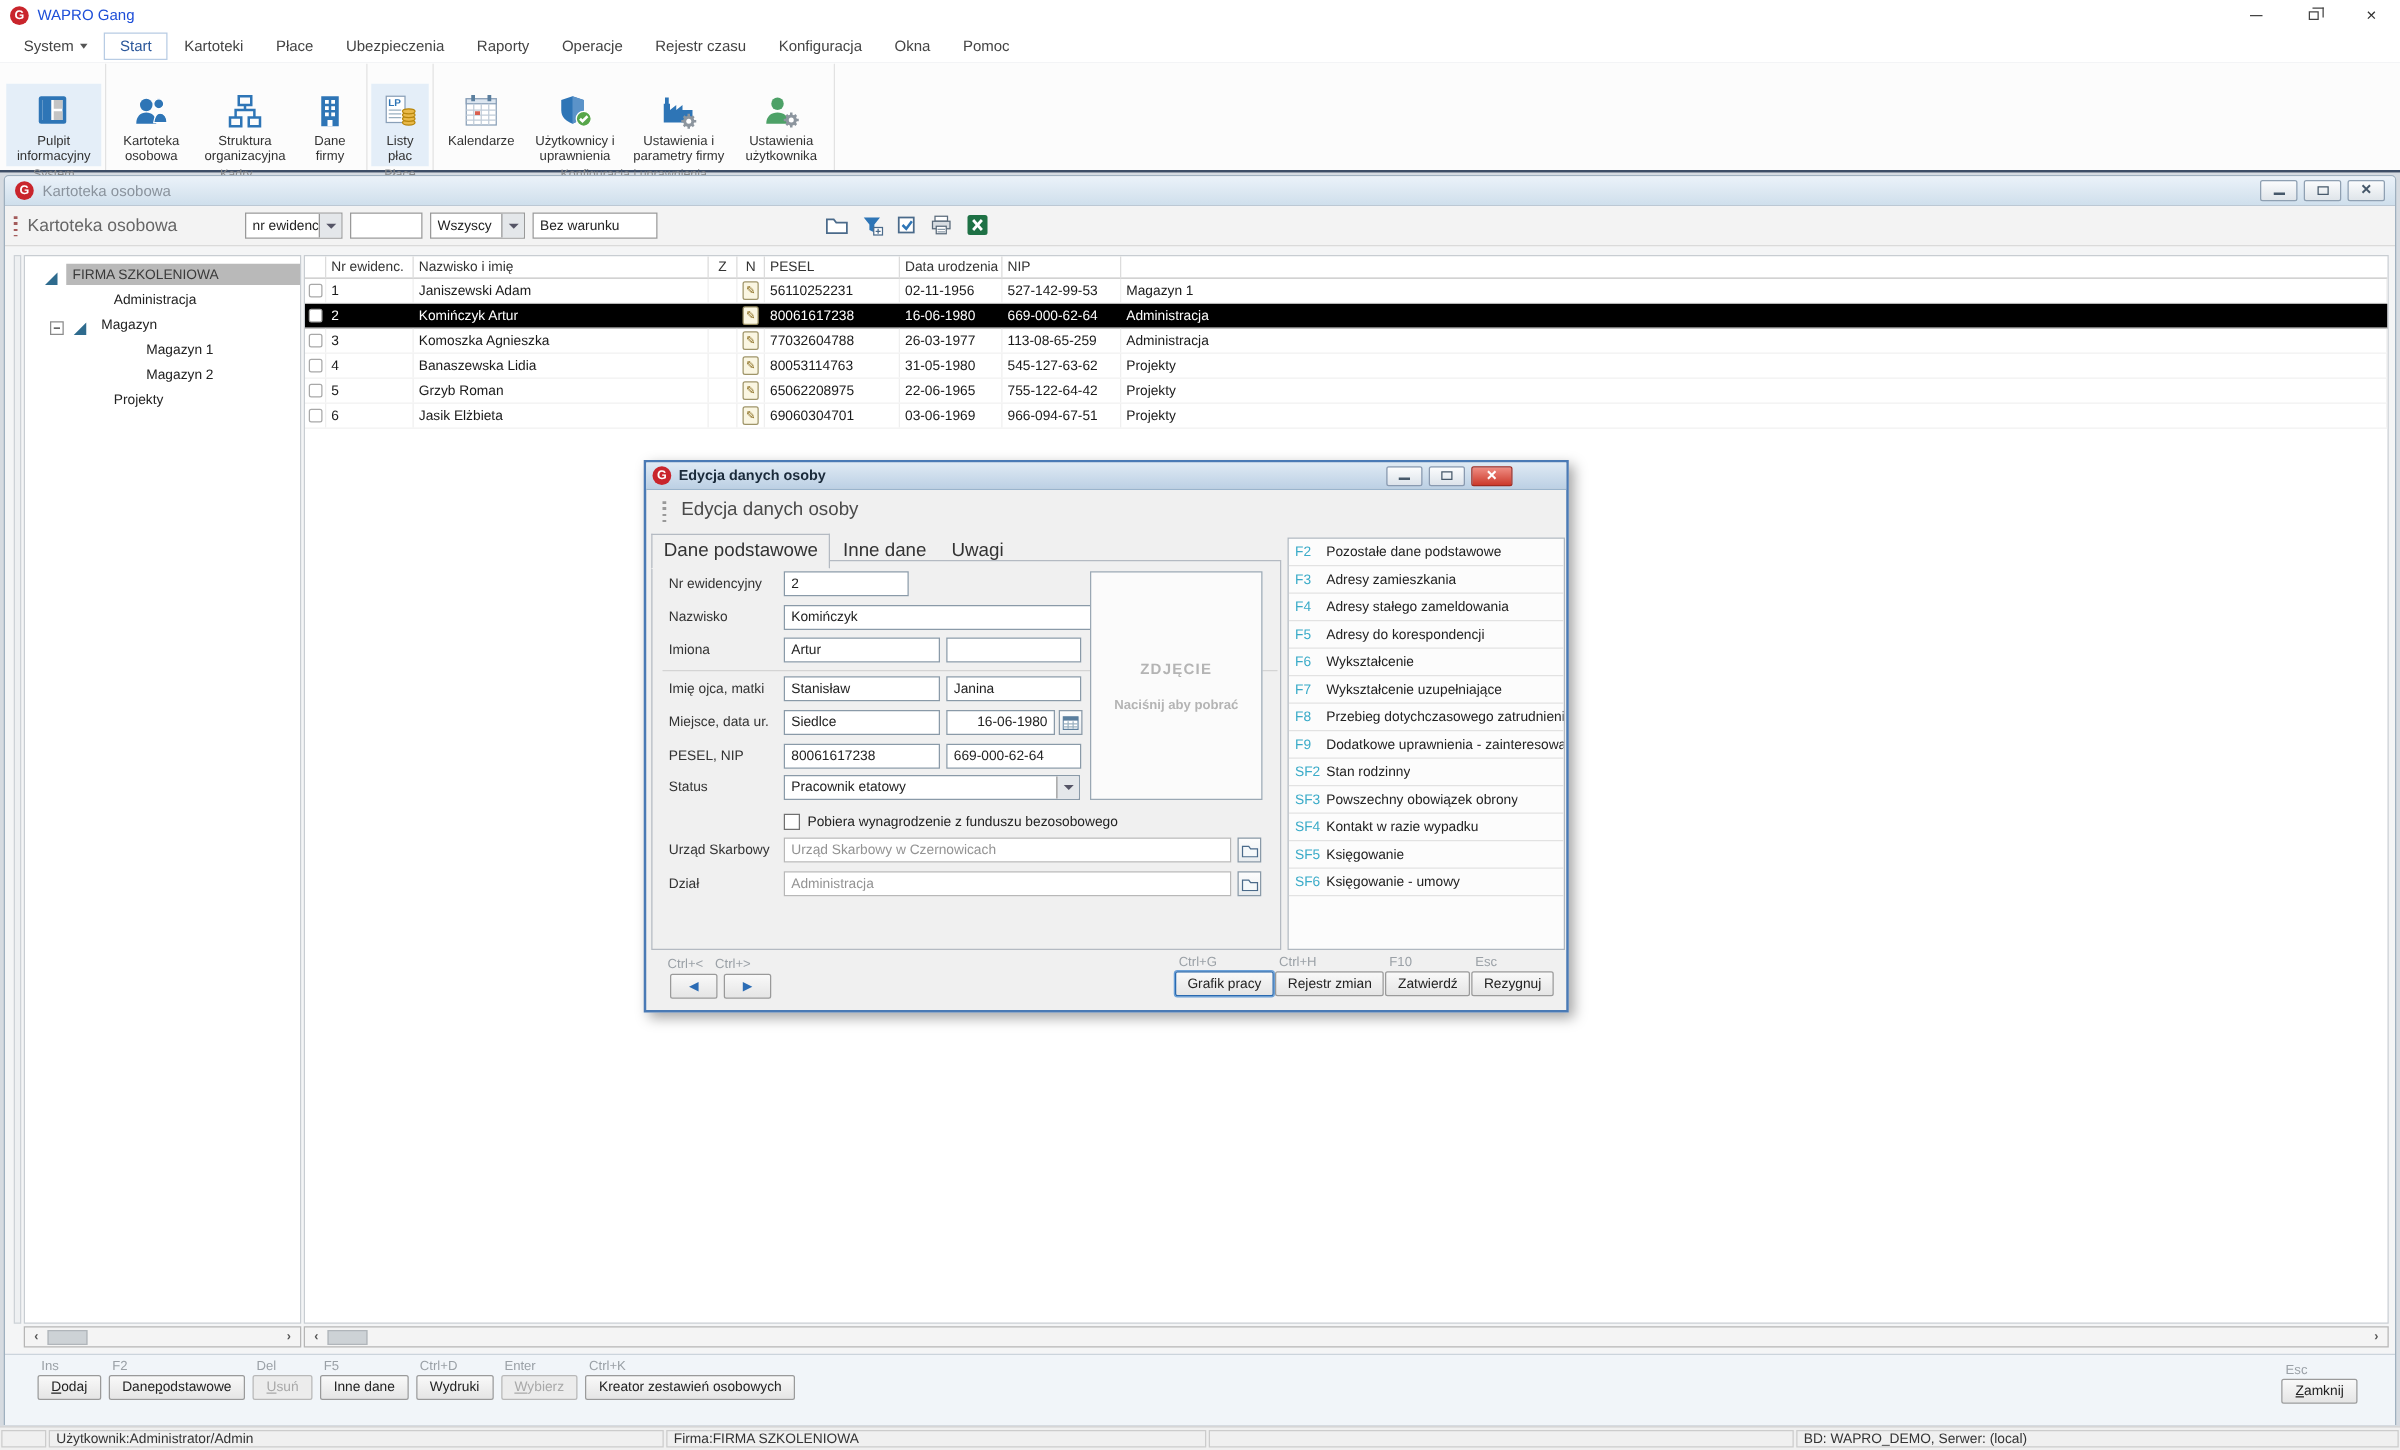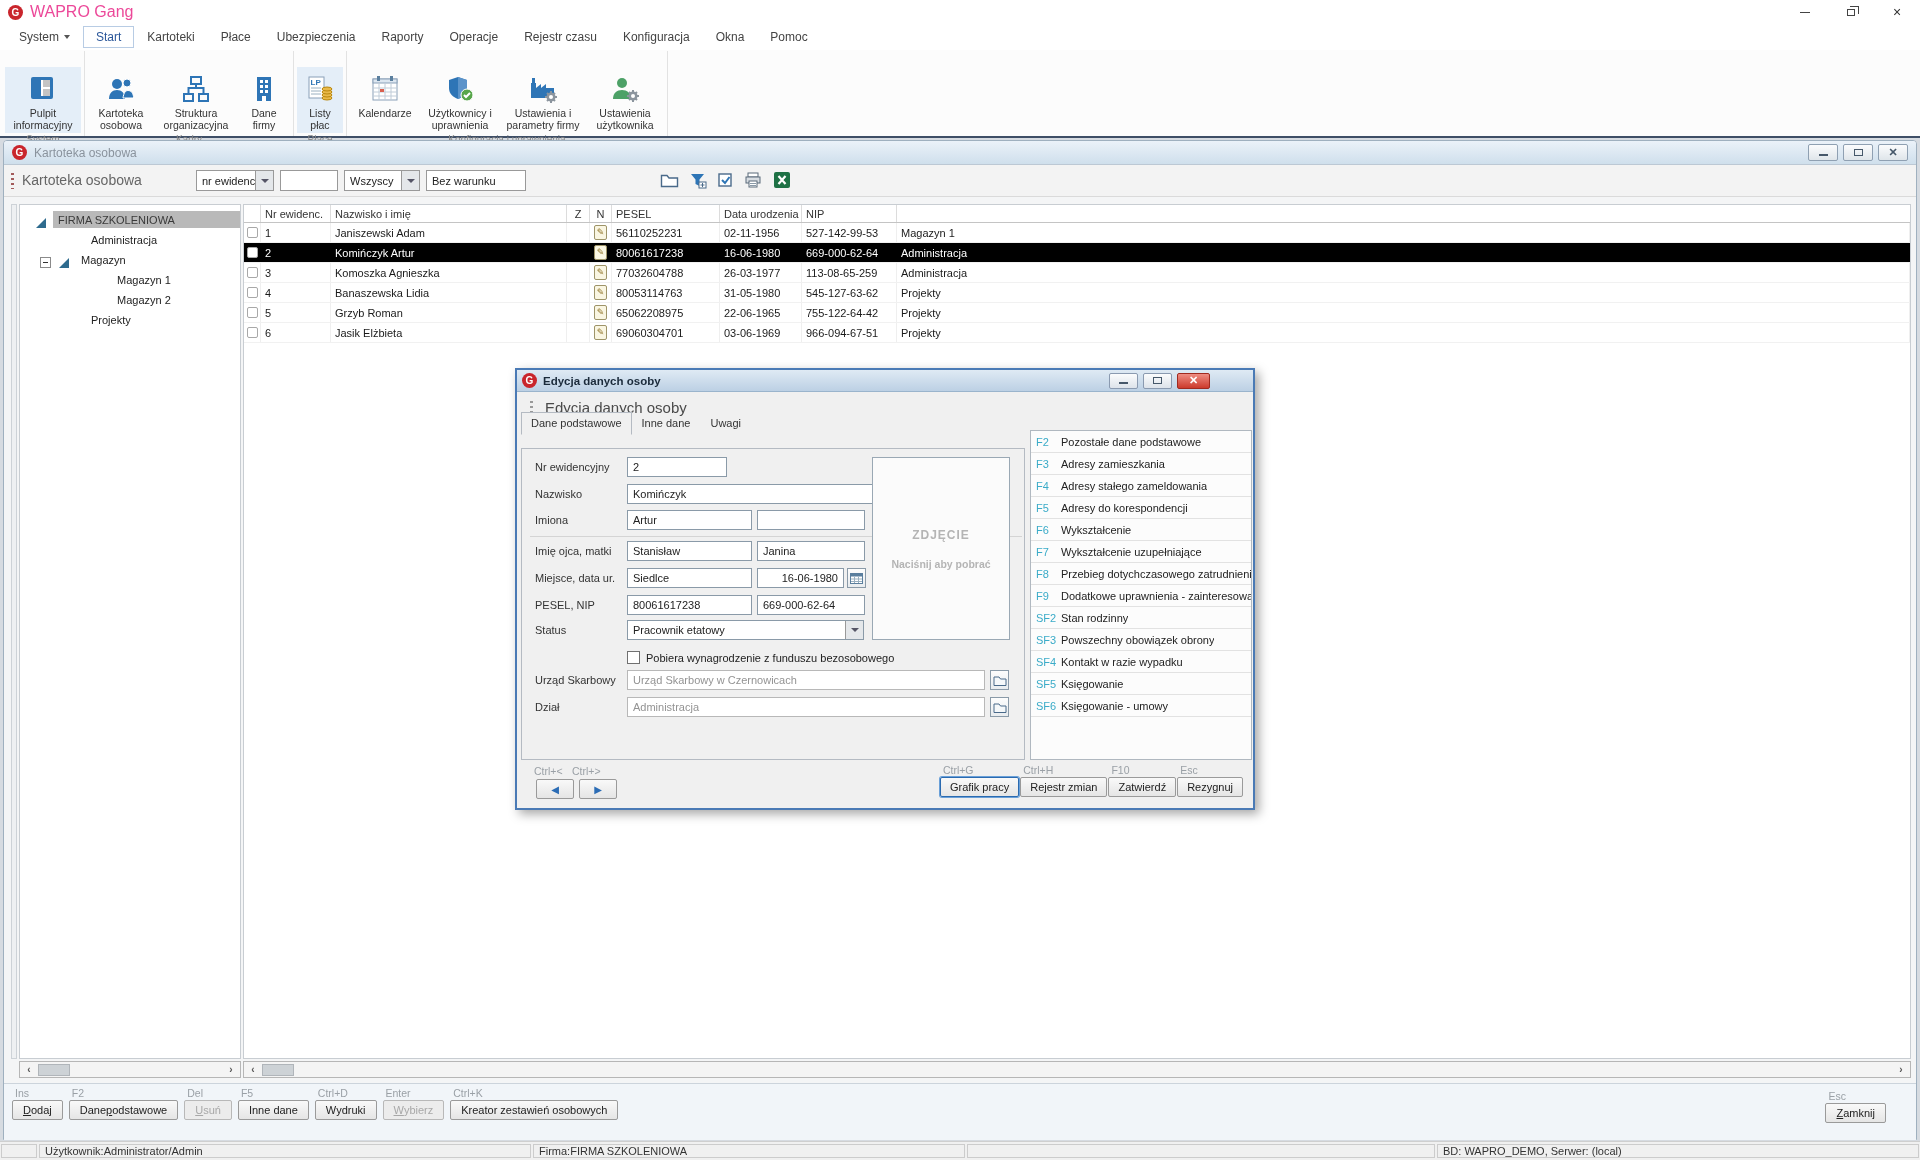--- a/index.html
+++ b/index.html
@@ -3,21 +3,21 @@
 <meta charset="utf-8">
 <style>
   *{box-sizing:border-box;margin:0;padding:0}
   html,body{width:1920px;height:1160px}
   body{font-family:"Liberation Sans",sans-serif;background:#d6dbe1;overflow:hidden}
   #app{position:relative;width:1920px;height:1160px;background:#d6dbe1;font-size:12px;color:#1a1a1a}
 
   
   .titlebar{position:absolute;left:0;top:0;width:100%;height:24px;background:#fff;display:flex;align-items:center;padding-left:8px;gap:7px}
   .glogo{width:15px;height:15px;border-radius:50%;background:#c9252c;color:#fff;font-weight:bold;font-size:10px;display:flex;align-items:center;justify-content:center;flex:0 0 auto}
-  .title-text{font-size:16px;color:#ec4899}
+  .title-text{font-size:12px;color:#1d4ed8}
   .win-controls{margin-left:auto;display:flex;height:100%}
   .wc{width:46px;height:100%;display:flex;align-items:center;justify-content:center;color:#444}
   .g-min{width:10px;height:1px;background:#444}
   .g-rest{width:8px;height:7px;border:1px solid #444;position:relative;background:#fff}
   .g-rest::before{content:"";position:absolute;left:2px;top:-4px;width:8px;height:7px;border:1px solid #444;border-bottom:none;border-left:none}
   .g-x{font-size:14px;line-height:1;color:#333}
 
   
   .menubar{position:absolute;top:24px;left:0;width:100%;height:26px;background:#fff;display:flex;align-items:center;padding-left:6px}
   .menu-item{padding:4px 13px;color:#444;font-size:12px;display:flex;align-items:center;gap:5px}
@@ -86,21 +86,21 @@
   .note-icon::before{content:"✎"}
 
   .hscroll{position:absolute;top:920px;height:17px;border:1px solid #b6b6b6;background:#f4f4f4;display:flex;align-items:center;padding:0 2px}
   .tree-hs{left:15px;width:222px}
   .table-hs{left:239px;right:5px}
   .hs-arrow{width:14px;text-align:center;color:#555;font-size:10px;font-weight:bold;line-height:1}
   .hs-thumb{width:32px;height:12px;background:#cdd2d6;border:1px solid #b0b5ba;margin:0 2px}
   .hs-track{flex:1}
 
   
-  .btoolbar{position:absolute;left:0;right:0;top:942px;height:57px;background:#f1f5f9;border-top:1px solid #ccd4dc;display:flex;padding:3px 0 0 2px}
+  .btoolbar{position:absolute;left:0;right:0;top:942px;height:57px;background:#f1f5f9;border-top:1px solid #ccd4dc;display:flex;padding:3px 0 0 20px}
   .bt-wrap{display:flex;flex-direction:column;margin-left:6px}
   .bt-key{font-size:10.5px;color:#9aa0a6;height:13px;padding-left:3px}
   .bt-btn{height:20px;border:1px solid #9a9a9a;background:linear-gradient(#f9f9f9,#e5e5e5);font-size:11px;padding:0 10px;border-radius:2px;color:#222;font-family:"Liberation Sans",sans-serif;display:flex;align-items:center;justify-content:center;white-space:nowrap}
   .bt-btn.disabled{color:#a8a8a8;background:#ececec;border-color:#b8b8b8}
   .bt-btn .ul{text-decoration:underline}
   .bt-close{position:absolute;right:30px;top:6px}
 
   
   .statusbar{position:absolute;left:0;bottom:0;width:100%;height:19px;background:#f0f0f0;border-top:1px solid #cfcfcf;display:flex;font-size:11px;color:#333}
   .ss{border:1px solid #cccccc;margin:2px 1px;padding:0 5px;display:flex;align-items:center;white-space:nowrap;overflow:hidden}
@@ -108,21 +108,21 @@
 
   
   .dialog{position:absolute;left:515px;top:368px;width:740px;height:442px;background:#f0f0f0;border:2px solid #4a7ab5;box-shadow:4px 4px 10px rgba(0,0,0,.35);z-index:10}
   .dlg-title{height:22px;background:linear-gradient(#dfeaf4,#bcd0e4);display:flex;align-items:center;padding:0 5px;gap:6px;border-bottom:1px solid #9ab4cc}
   .dlg-title-text{font-size:11.5px;font-weight:bold;color:#1a2a3a}
   .dlg-controls{margin-left:auto;display:flex;gap:5px;margin-right:38px}
   .dlg-ctl{width:29px;height:16px;border:1px solid #8a9ab0;border-radius:2px;background:linear-gradient(#fbfcfd,#dde3ea);display:flex;align-items:center;justify-content:center}
   .dlg-ctl.close{width:33px;background:linear-gradient(#ef8d83,#cc3a2c);border-color:#a02a20;color:#fff;font-weight:bold;font-size:11px}
   .vdots{position:absolute;left:13px;top:31px;width:3px;height:17px;background:repeating-linear-gradient(180deg,#999 0 2px,transparent 2px 5px)}
   .dlg-heading{position:absolute;left:28px;top:29px;font-size:15px;color:#4a4a4a}
-  .tabs{position:absolute;left:4px;top:42px;display:flex;font-size:11px;z-index:2}
+  .tabs{position:absolute;left:4px;top:57px;display:flex;font-size:15px;z-index:2}
   .tab{padding:4px 9px 5px;color:#333;border:1px solid transparent}
   .tab.active{background:#f0f0f0;border:1px solid #b4bac2;border-bottom-color:#f0f0f0}
   .tab-page{position:absolute;left:4px;top:78px;width:504px;height:312px;border:1px solid #b4bac2;z-index:1}
   .fpanel{position:absolute;left:513px;top:60px;width:222px;height:330px;border:1px solid #b0b8c0;background:#fcfcfc;overflow:hidden}
   .fk-row{display:flex;height:22px;border-bottom:1px solid #e2e2e2;align-items:center}
   .fk-key{width:30px;color:#3aabc8;font-size:11px;padding-left:5px;flex:0 0 auto}
   .fk-label{font-size:11px;color:#222;white-space:nowrap;overflow:hidden}
   .flabel{position:absolute;font-size:11px;color:#333;white-space:nowrap}
   .ffield{position:absolute;height:20px;border:1px solid #8a9aa8;background:#fff;font-size:11px;display:flex;align-items:center;padding:0 5px;color:#222;overflow:hidden;white-space:nowrap}
   .ffield.grayed{color:#939393;border-color:#b8b8b8}

